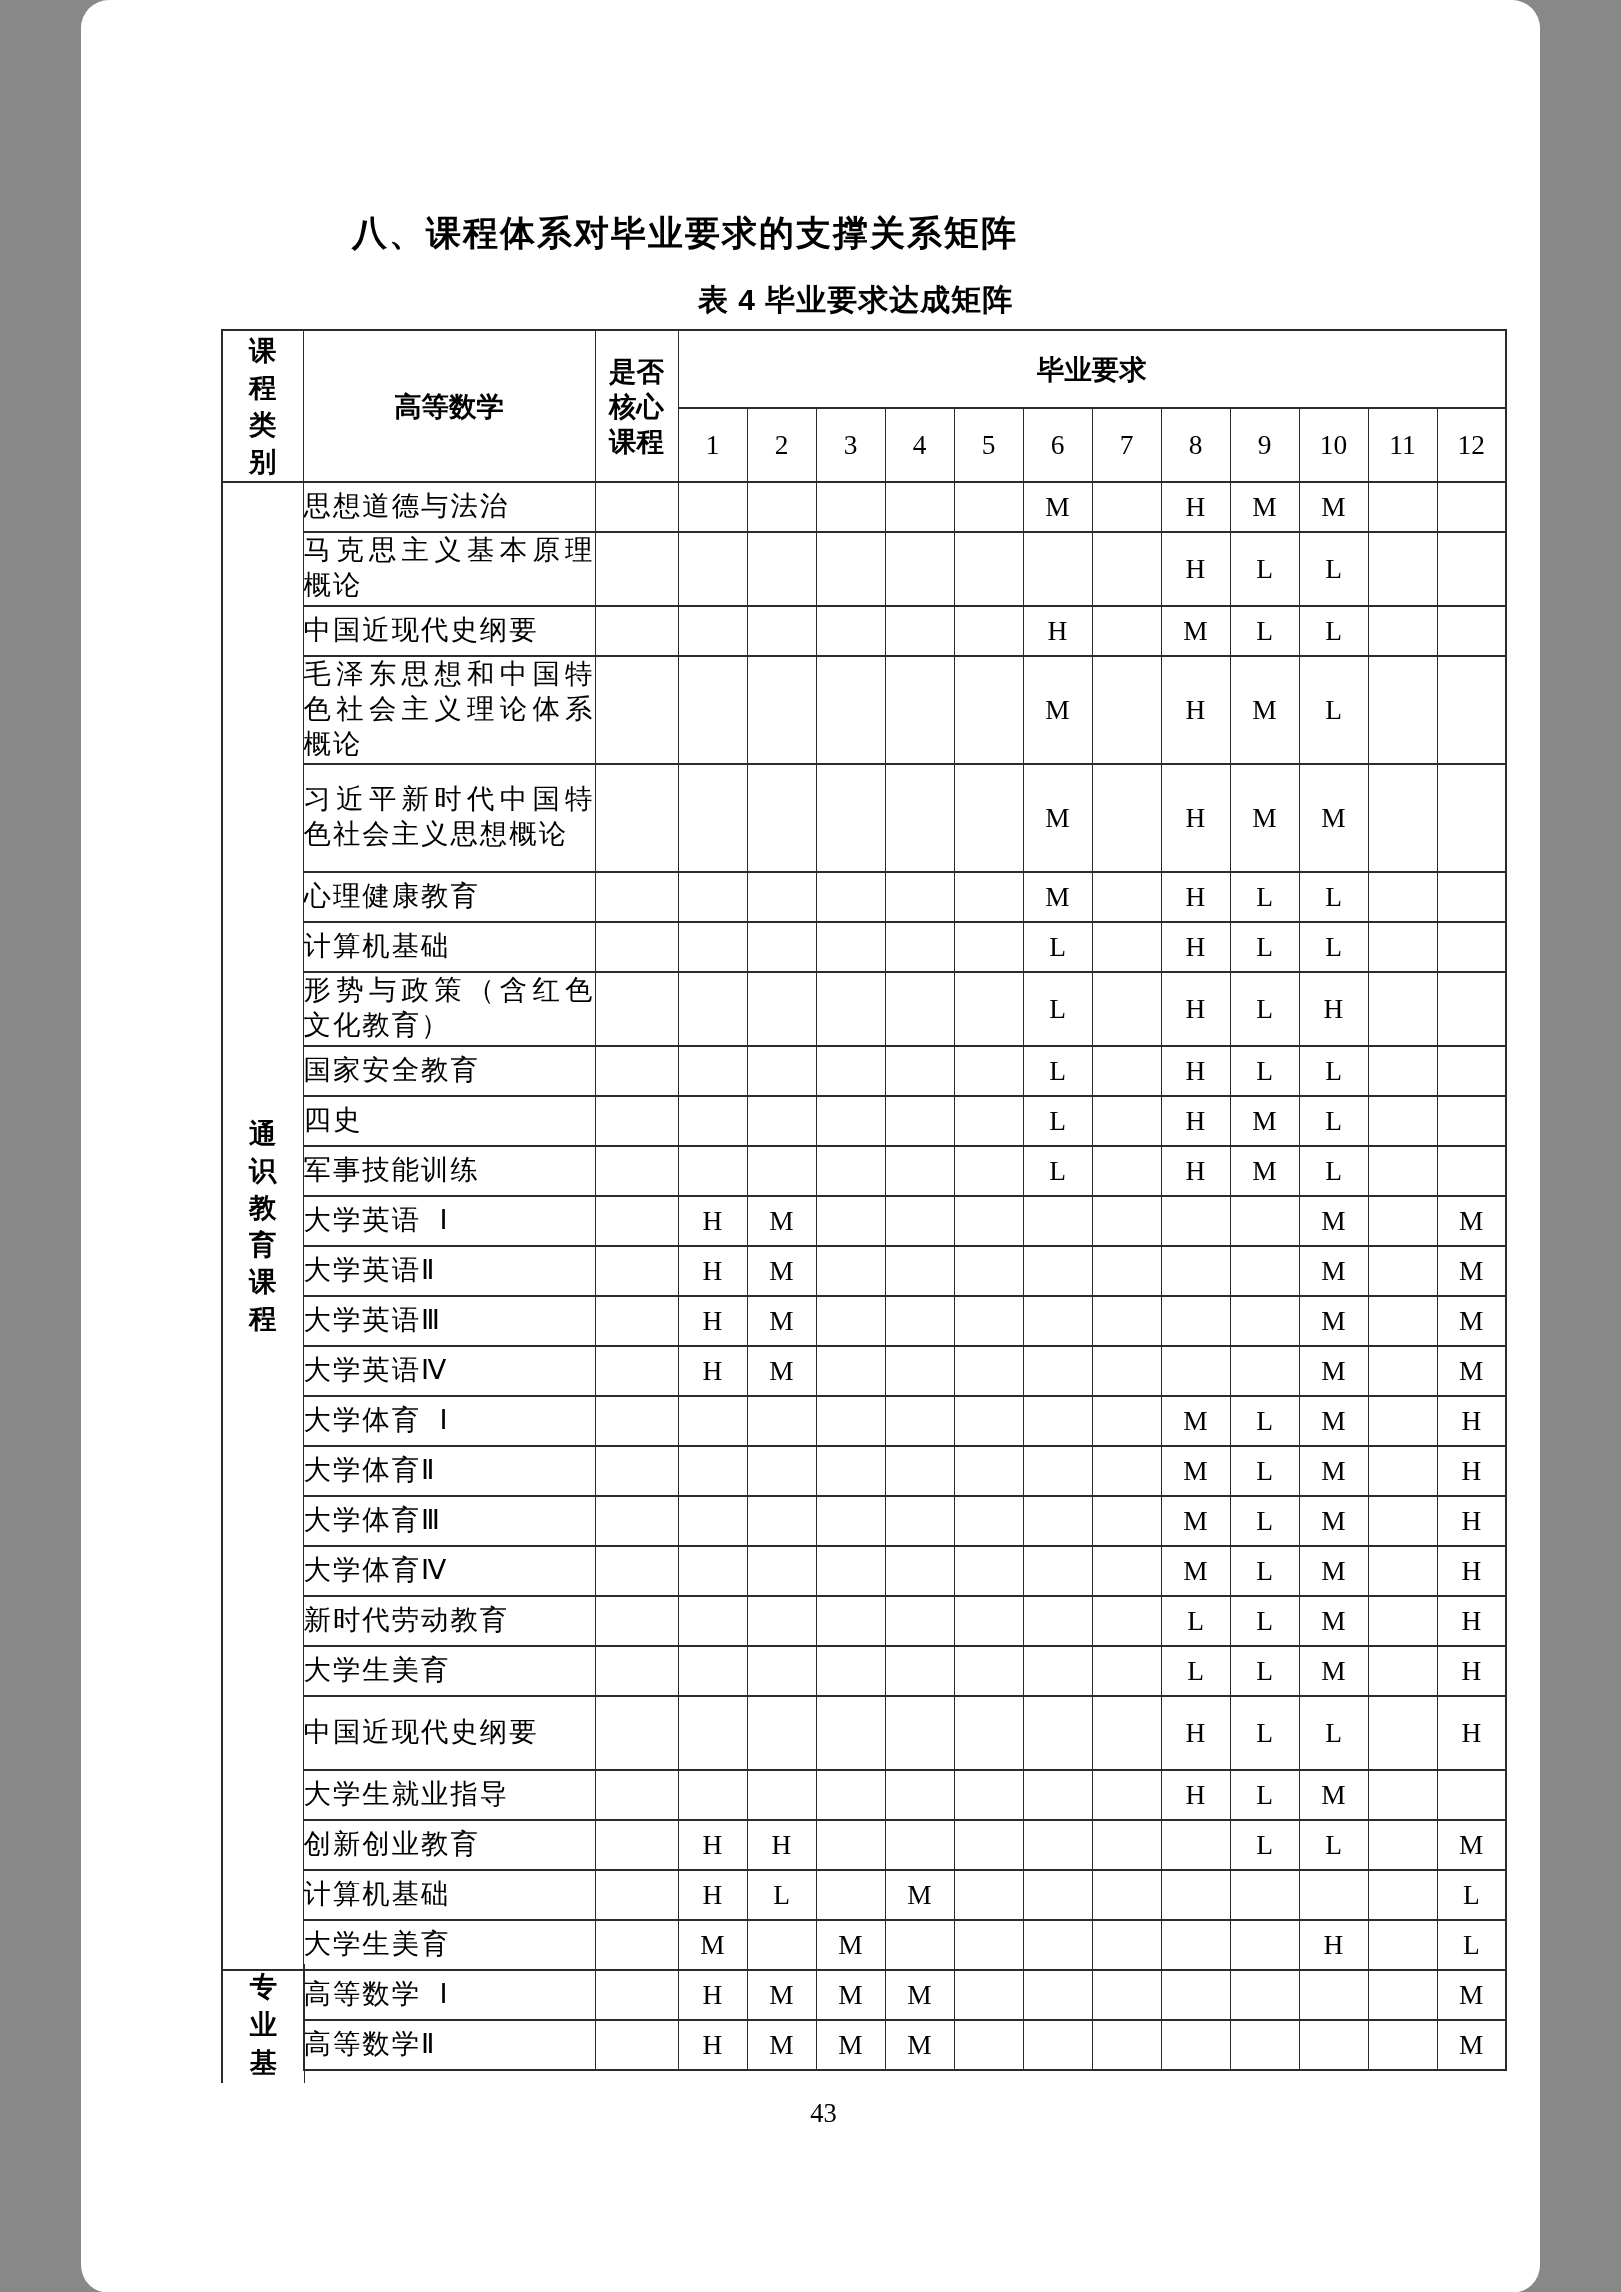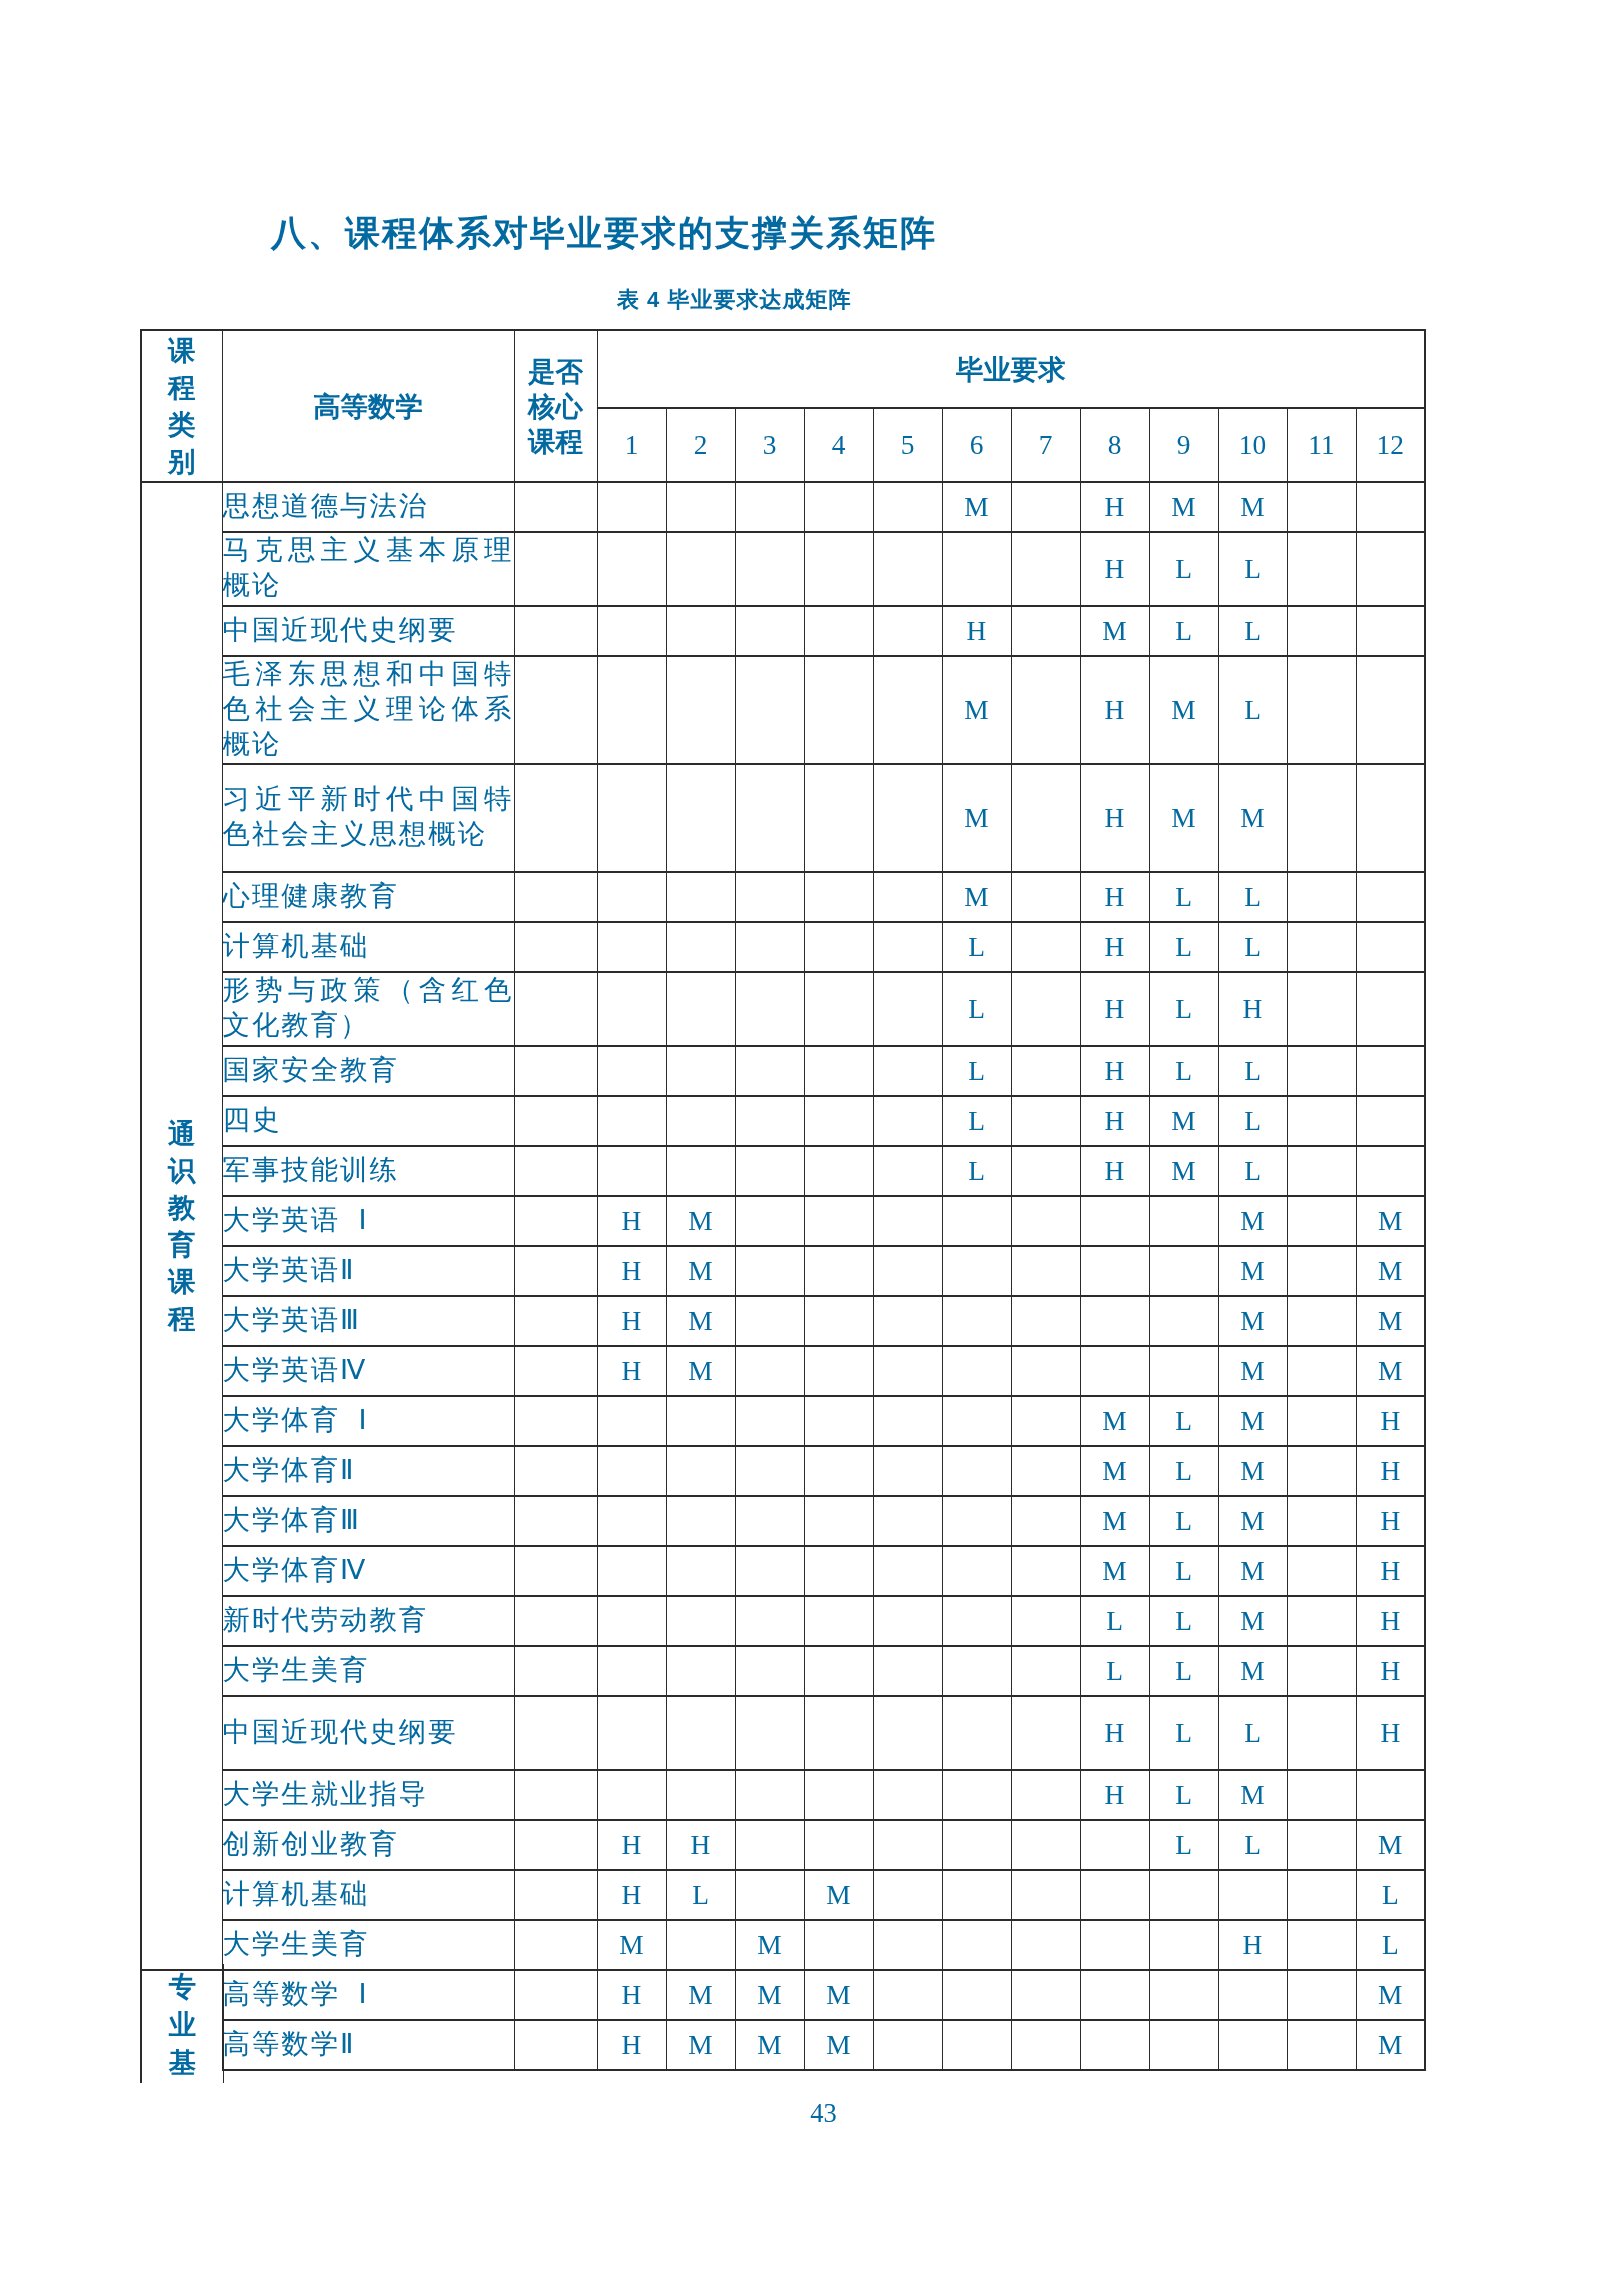--- a/index.html
+++ b/index.html
@@ -1,29 +1,30 @@
 <!DOCTYPE html>
 <html><head>
 <meta charset="utf-8">
 <style>
   html,body { margin:0; padding:0; background:#888; }
   .page {
-    position:relative; width:1621px; height:2293px; background:#ffffff;
-    font-family:"Liberation Serif", serif; color:#0369a1; overflow:hidden;
+    position:relative; width:1459px; height:2293px; background:#ffffff;
+    font-family:"Liberation Serif", serif; color:#000000; overflow:hidden;
     margin:0 auto;
+    border-radius:28px;
   }
   .section-title {
     position:absolute; left:271px; top:212px; margin:0;
     font-family:"Liberation Sans", sans-serif; font-weight:700;
     font-size:35px; letter-spacing:2px; white-space:nowrap; line-height:41px;
   }
   .table-caption {
     position:absolute; left:617px; top:282px; margin:0;
     font-family:"Liberation Sans", sans-serif; font-weight:700;
-    font-size:22px; letter-spacing:1px; white-space:nowrap; line-height:35px;
+    font-size:30px; letter-spacing:1px; white-space:nowrap; line-height:35px;
   }
   table.matrix {
     position:absolute; left:140px; top:329px; width:1283px;
     border-collapse:collapse; table-layout:fixed;
   }
   table.matrix th, table.matrix td {
     border-style:solid; border-color:#2b2b2b;
     border-width:2px 1px;                 
     padding:0; vertical-align:middle; overflow:hidden;
     font-size:27.4px;

